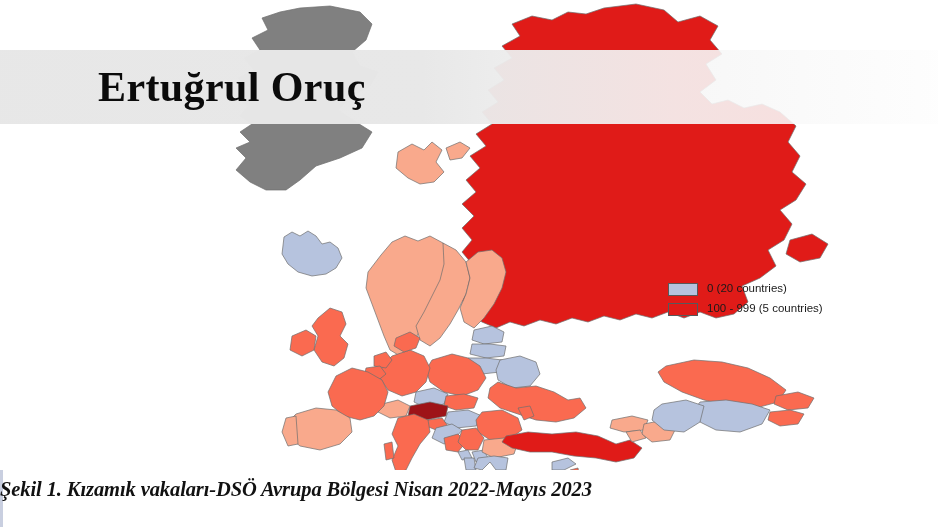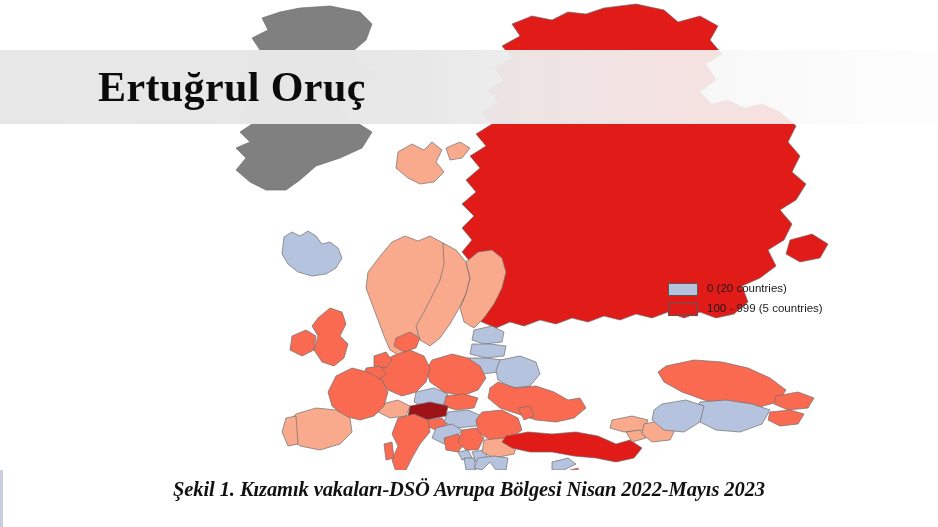--- a/index.html
+++ b/index.html
@@ -91,21 +91,20 @@
   .legend-label.ge::before {
     content: "";
   }
 
   
   #caption {
     position: absolute;
     left: 0;
     top: 478px;
     width: 938px;
-    text-align: center;
     font-family: "Liberation Serif", serif;
     font-style: italic;
     font-weight: bold;
     font-size: 20.5px;
     color: #111111;
     letter-spacing: -0.1px;
   }
 </style>
 </head>
 <body>

